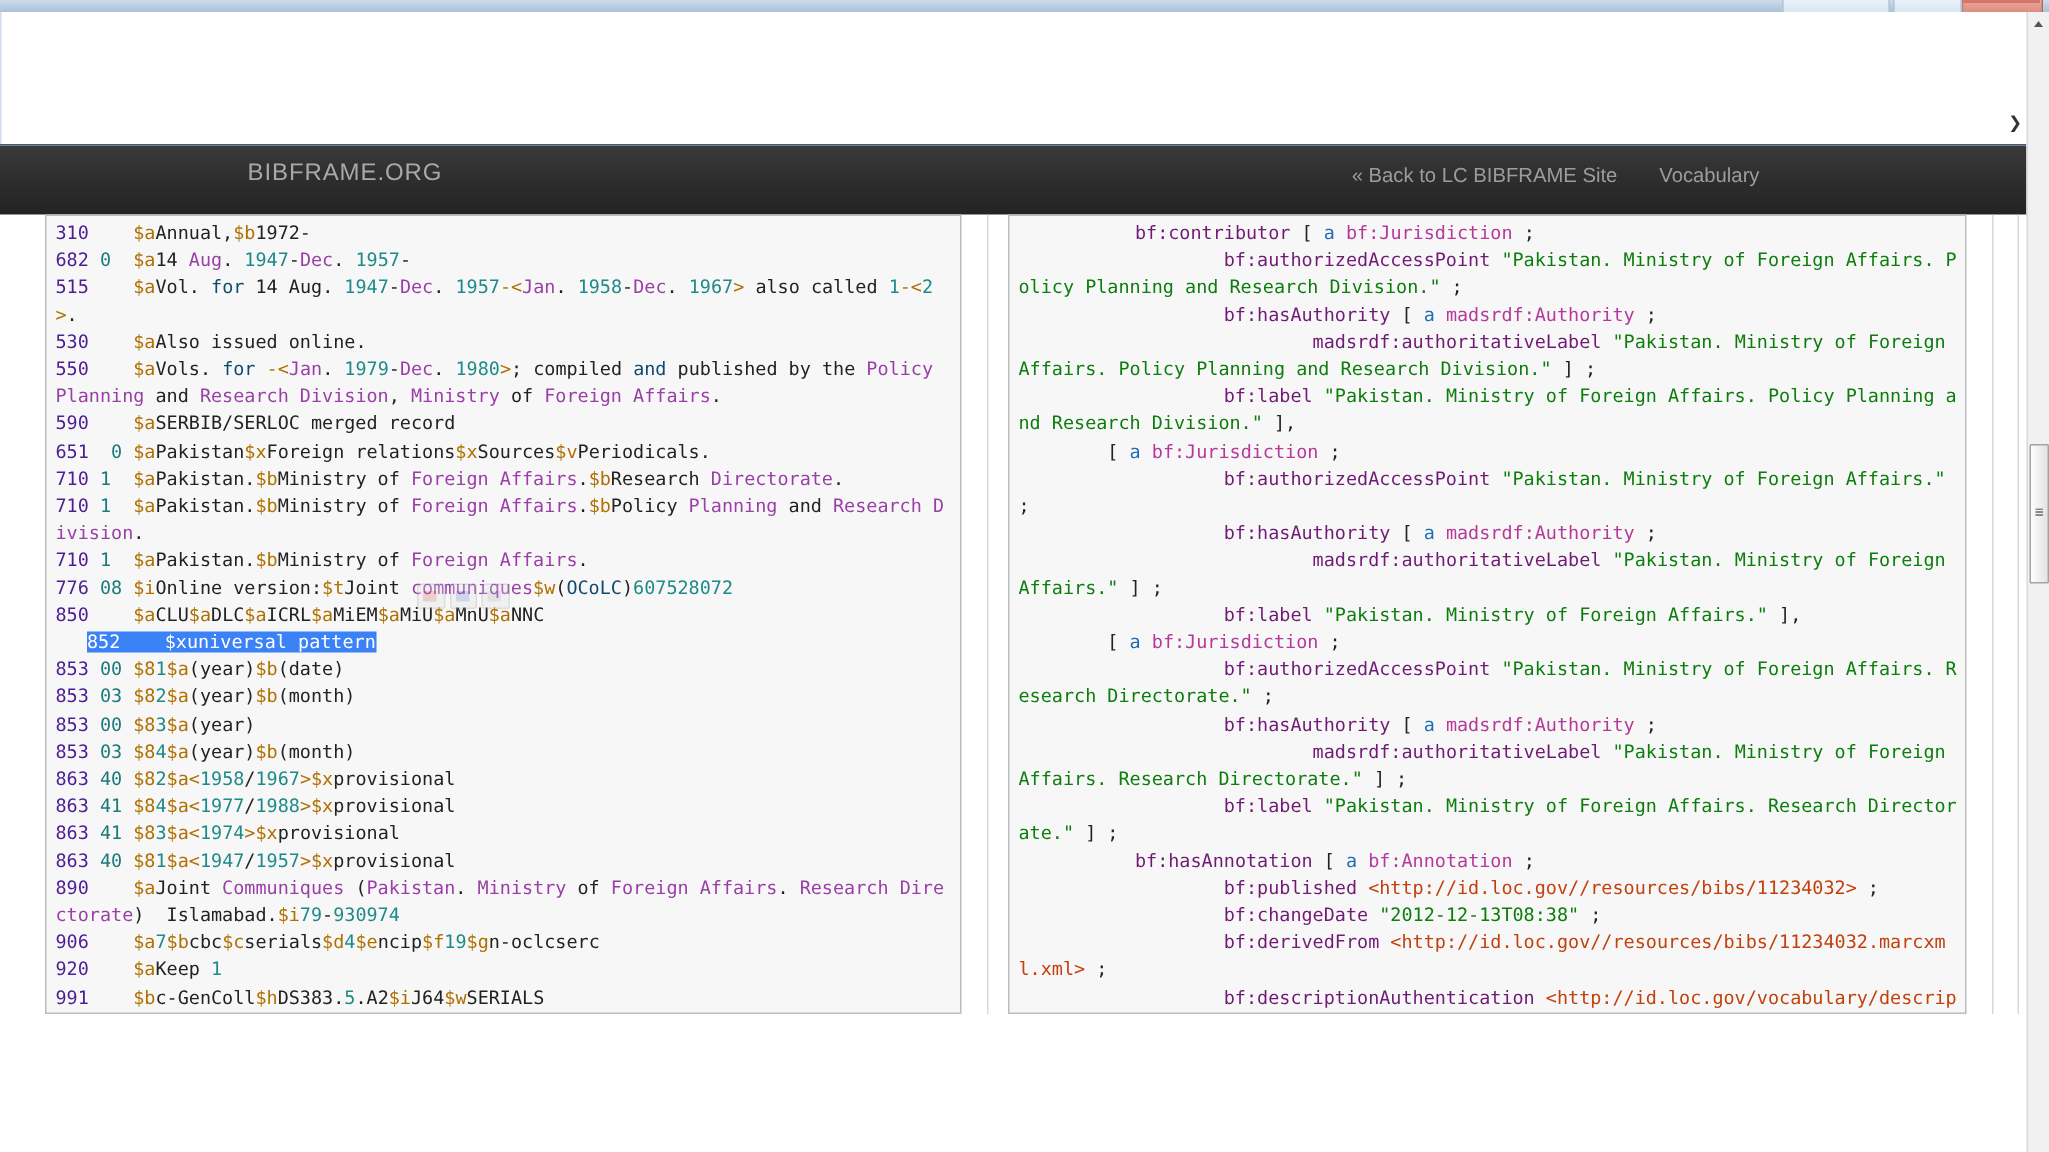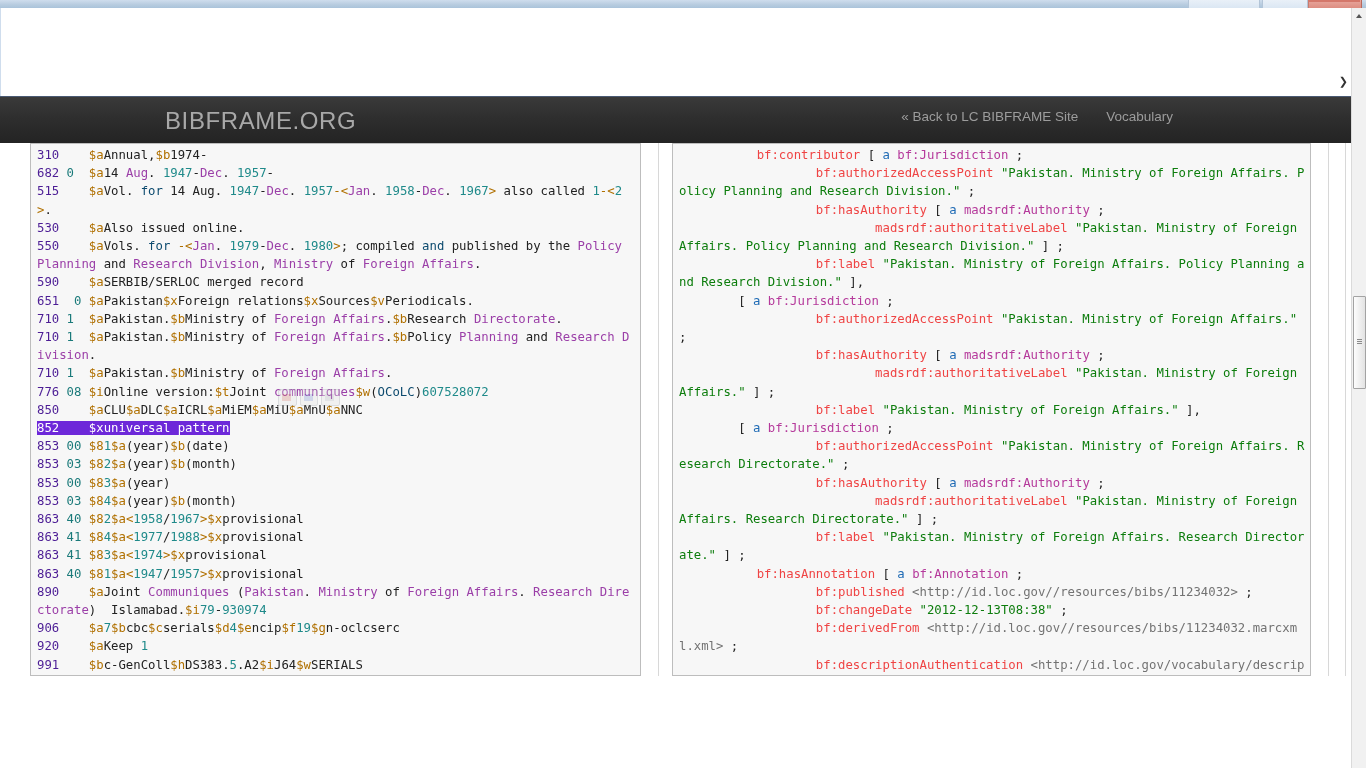--- a/index.html
+++ b/index.html
@@ -123,21 +123,21 @@
     left: 0; top: 96px;
     width: 1351px;
     height: 47px;
     background: linear-gradient(to bottom, #3a3a3a 0%, #2e2e2e 45%, #232323 100%);
     border-top: 1px solid #4a5a73;
   }
   .brand {
     position: absolute;
     left: 165px;
     top: 10px;
-    font-size: 24px;
+    font-size: 16px;
     letter-spacing: 0.6px;
     color: #a8a8a8;
     font-family: "Liberation Sans", sans-serif;
     font-weight: 400;
   }
   .header-nav {
     position: absolute;
     right: 178px;
     top: 12px;
     display: flex;
@@ -207,28 +207,29 @@
 
   
   .tag      { color: #4c1d95; }
   .ind      { color: #1a7a7a; }
   .sub      { color: #b07000; }
   .plain    { color: #222222; }
   .lit      { color: #0d7d0d; }
   .purple   { color: #9b3fa8; }
   .blue     { color: #0c4a6e; }
   .teal     { color: #1f8a8a; }
-  .uri      { color: #737373; }
+  .uri      { color: #c2410c; }
   .kw       { color: #1f6bb5; }
   .cls      { color: #b5399b; }
-  .pred     { color: #ef4444; padding-left: 48px; }
+  .pred     { color: #701a75; padding-left: 48px; }
 
   .selected-line {
-    background: #6d28d9;
+    background: #3b82f6;
     color: #ffffff;
+    margin-left: 21px;
   }
   .selected-line .tag,
   .selected-line .sub,
   .selected-line .plain { color: #ffffff; }
 
   
   .img-artifact {
     position: absolute;
     left: 278px;
     top: 246px;
@@ -285,21 +286,21 @@
       <a href="#">Vocabulary</a>
     </div>
   </div>
 
   <div class="panels">
 
     <div class="rule r1"></div>
     <div class="rule r2"></div>
     <div class="rule r3"></div>
 
-    <div id="marc-panel" class="code-panel"><span><span class="tag">310</span><span class="ind">    </span><span class="sub">$a</span><span class="plain">Annual,</span><span class="sub">$b</span><span class="plain">1974-</span></span>
+    <div id="marc-panel" class="code-panel"><span><span class="tag">310</span><span class="ind">    </span><span class="sub">$a</span><span class="plain">Annual,</span><span class="sub">$b</span><span class="plain">1972-</span></span>
 <span><span class="tag">682</span><span class="ind"> 0  </span><span class="sub">$a</span><span class="plain">14 </span><span class="purple">Aug</span><span class="plain">. </span><span class="teal">1947</span><span class="plain">-</span><span class="purple">Dec</span><span class="plain">. </span><span class="teal">1957</span><span class="plain">-</span></span>
 <span><span class="tag">515</span><span class="ind">    </span><span class="sub">$a</span><span class="plain">Vol</span><span class="plain">. </span><span class="blue">for</span><span class="plain"> 14 </span><span class="plain">Aug</span><span class="plain">. </span><span class="teal">1947</span><span class="plain">-</span><span class="purple">Dec</span><span class="plain">. </span><span class="teal">1957</span><span class="sub">-&lt;</span><span class="purple">Jan</span><span class="plain">. </span><span class="teal">1958</span><span class="plain">-</span><span class="purple">Dec</span><span class="plain">. </span><span class="teal">1967</span><span class="sub">&gt;</span><span class="plain"> also called </span><span class="teal">1</span><span class="sub">-&lt;</span><span class="teal">2</span><span class="sub">&gt;</span><span class="plain">.</span></span>
 <span><span class="tag">530</span><span class="ind">    </span><span class="sub">$a</span><span class="plain">Also issued online</span><span class="plain">.</span></span>
 <span><span class="tag">550</span><span class="ind">    </span><span class="sub">$a</span><span class="plain">Vols</span><span class="plain">. </span><span class="blue">for</span><span class="sub"> -&lt;</span><span class="purple">Jan</span><span class="plain">. </span><span class="teal">1979</span><span class="plain">-</span><span class="purple">Dec</span><span class="plain">. </span><span class="teal">1980</span><span class="sub">&gt;</span><span class="plain">; compiled </span><span class="blue">and</span><span class="plain"> published by the </span><span class="purple">Policy</span><span class="plain"> </span><span class="purple">Planning</span><span class="plain"> and </span><span class="purple">Research</span><span class="plain"> </span><span class="purple">Division</span><span class="plain">, </span><span class="purple">Ministry</span><span class="plain"> of </span><span class="purple">Foreign</span><span class="plain"> </span><span class="purple">Affairs</span><span class="plain">.</span></span>
 <span><span class="tag">590</span><span class="ind">    </span><span class="sub">$a</span><span class="plain">SERBIB/SERLOC merged record</span></span>
 <span><span class="tag">651</span><span class="ind">  0 </span><span class="sub">$a</span><span class="plain">Pakistan</span><span class="sub">$x</span><span class="plain">Foreign relations</span><span class="sub">$x</span><span class="plain">Sources</span><span class="sub">$v</span><span class="plain">Periodicals</span><span class="plain">.</span></span>
 <span><span class="tag">710</span><span class="ind"> 1  </span><span class="sub">$a</span><span class="plain">Pakistan.</span><span class="sub">$b</span><span class="plain">Ministry of </span><span class="purple">Foreign</span><span class="plain"> </span><span class="purple">Affairs</span><span class="plain">.</span><span class="sub">$b</span><span class="plain">Research </span><span class="purple">Directorate</span><span class="plain">.</span></span>
 <span><span class="tag">710</span><span class="ind"> 1  </span><span class="sub">$a</span><span class="plain">Pakistan.</span><span class="sub">$b</span><span class="plain">Ministry of </span><span class="purple">Foreign</span><span class="plain"> </span><span class="purple">Affairs</span><span class="plain">.</span><span class="sub">$b</span><span class="plain">Policy </span><span class="purple">Planning</span><span class="plain"> and </span><span class="purple">Research</span><span class="plain"> </span><span class="purple">Division</span><span class="plain">.</span></span>
 <span><span class="tag">710</span><span class="ind"> 1  </span><span class="sub">$a</span><span class="plain">Pakistan.</span><span class="sub">$b</span><span class="plain">Ministry of </span><span class="purple">Foreign</span><span class="plain"> </span><span class="purple">Affairs</span><span class="plain">.</span></span>
 <span><span class="tag">776</span><span class="ind"> 08 </span><span class="sub">$i</span><span class="plain">Online version:</span><span class="sub">$t</span><span class="plain">Joint </span><span class="purple">communiques</span><span class="sub">$w</span><span class="plain">(</span><span class="blue">OCoLC</span><span class="plain">)</span><span class="teal">607528072</span></span>

